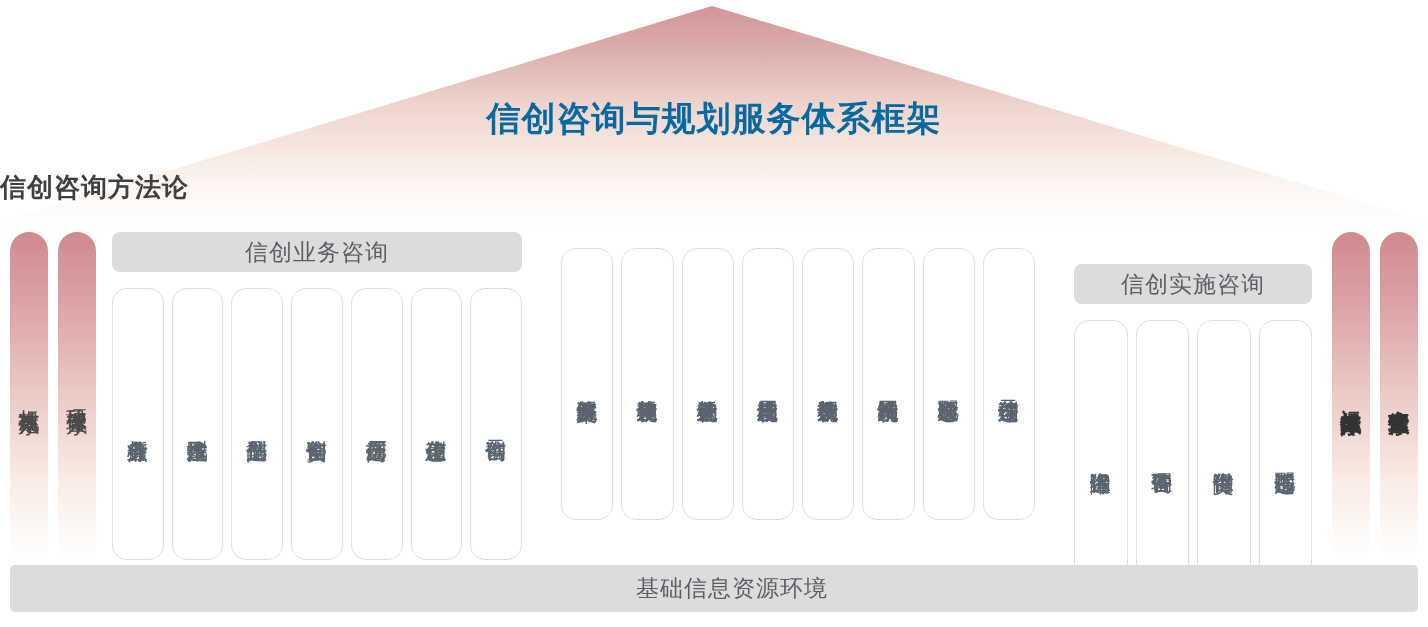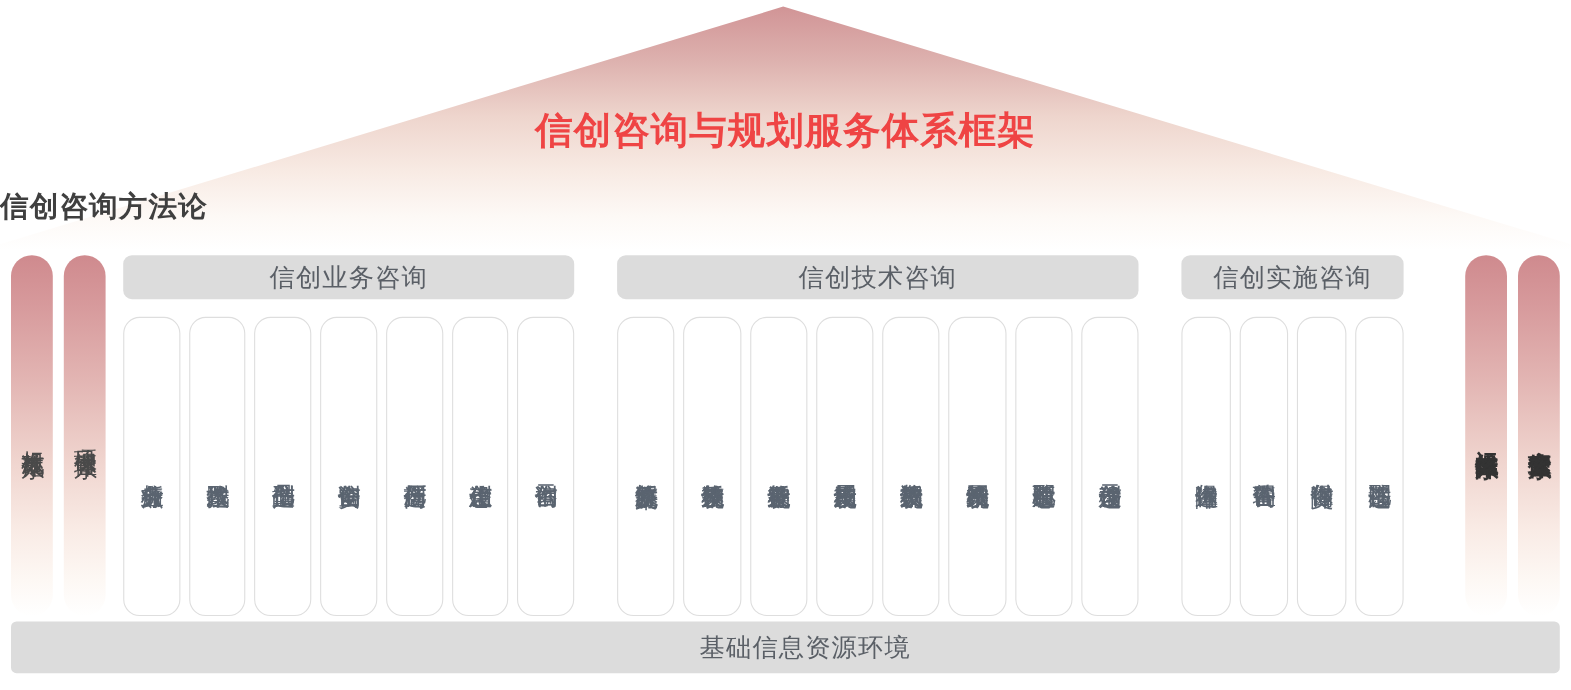--- a/index.html
+++ b/index.html
@@ -31,21 +31,21 @@
   
   #main-title {
     position: absolute;
     left: 0;
     top: 96px;
     width: 1428px;
     text-align: center;
     font-size: 34px;
     font-weight: bold;
     letter-spacing: 1px;
-    color: #ef4444;
+    color: #0369a1;
     white-space: nowrap;
   }
   #sub-title {
     position: absolute;
     left: 0;
     top: 170px;
     width: 1428px;
     text-align: left;
     font-size: 26px;
     font-weight: bold;
@@ -130,21 +130,21 @@
     font-size: 21px;
     line-height: 1.1;
     letter-spacing: 0px;
     color: #5a6470;
     white-space: nowrap;
     max-height: 258px;
   }
 
   #group-1 { left: 112px; width: 410px; }
   #group-2 { left: 561px; width: 474px; }
-  #group-3 { left: 1074px; width: 202px; }
+  #group-3 { left: 1074px; width: 238px; margin-top: 32px; }
 
   
   #base-bar {
     position: absolute;
     left: 10px;
     top: 565px;
     width: 1408px;
     height: 47px;
     border-radius: 5px;
     background: #dcdcdc;
@@ -217,21 +217,20 @@
       <div class="item-card">
           <span class="item-label">信创生态建设</span>
         </div>
       <div class="item-card">
           <span class="item-label">信创云咨询</span>
         </div>
     </div>
   </div>
 
   <div class="group" id="group-2">
-    <div class="group-header">信创技术咨询</div>
     <div class="group-items">
       <div class="item-card">
           <span class="item-label">系统整体解决方案</span>
         </div>
       <div class="item-card">
           <span class="item-label">系统整体架构设计</span>
         </div>
       <div class="item-card">
           <span class="item-label">系统业务架构设计</span>
         </div>

